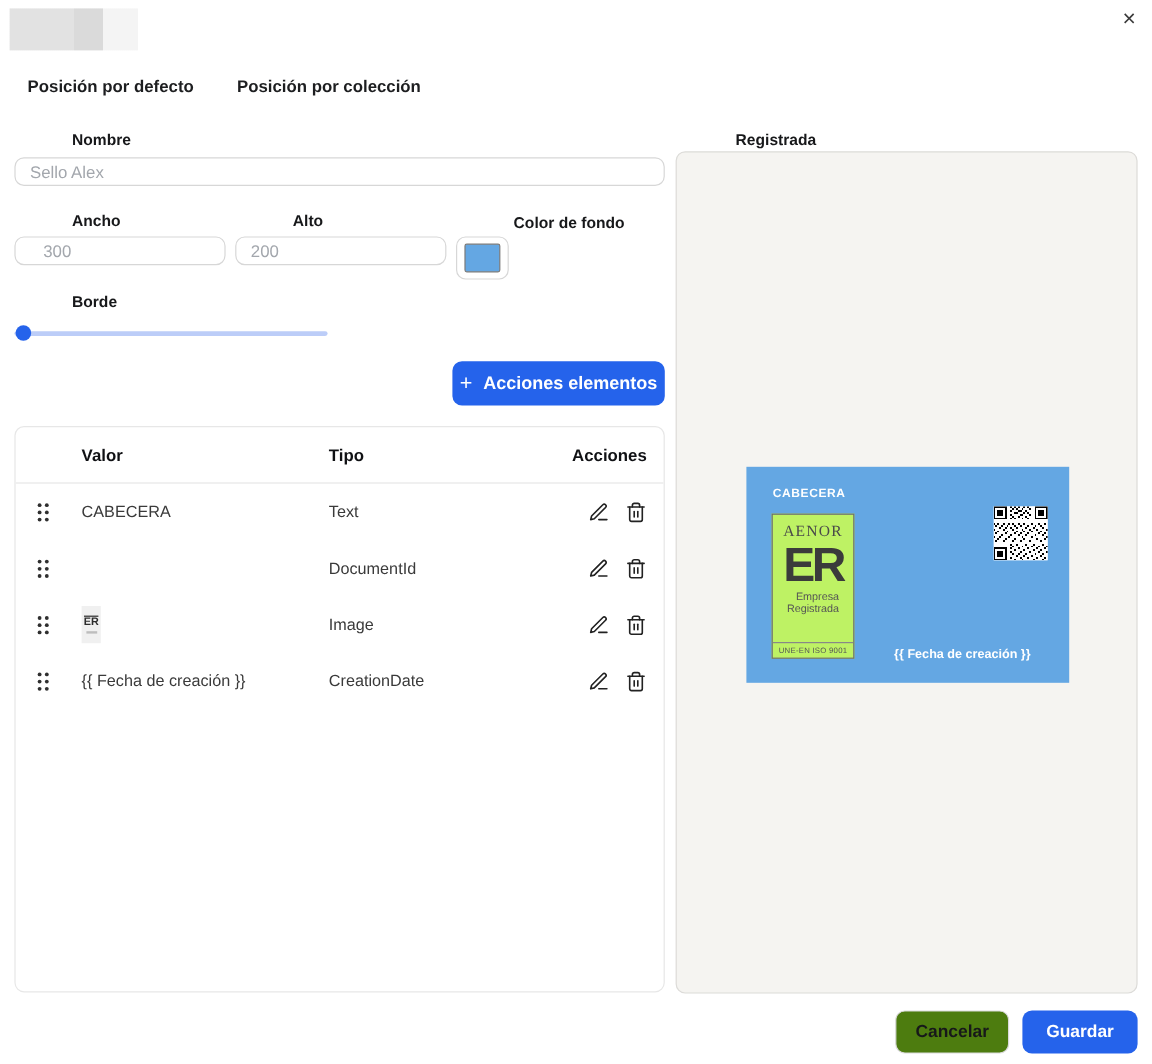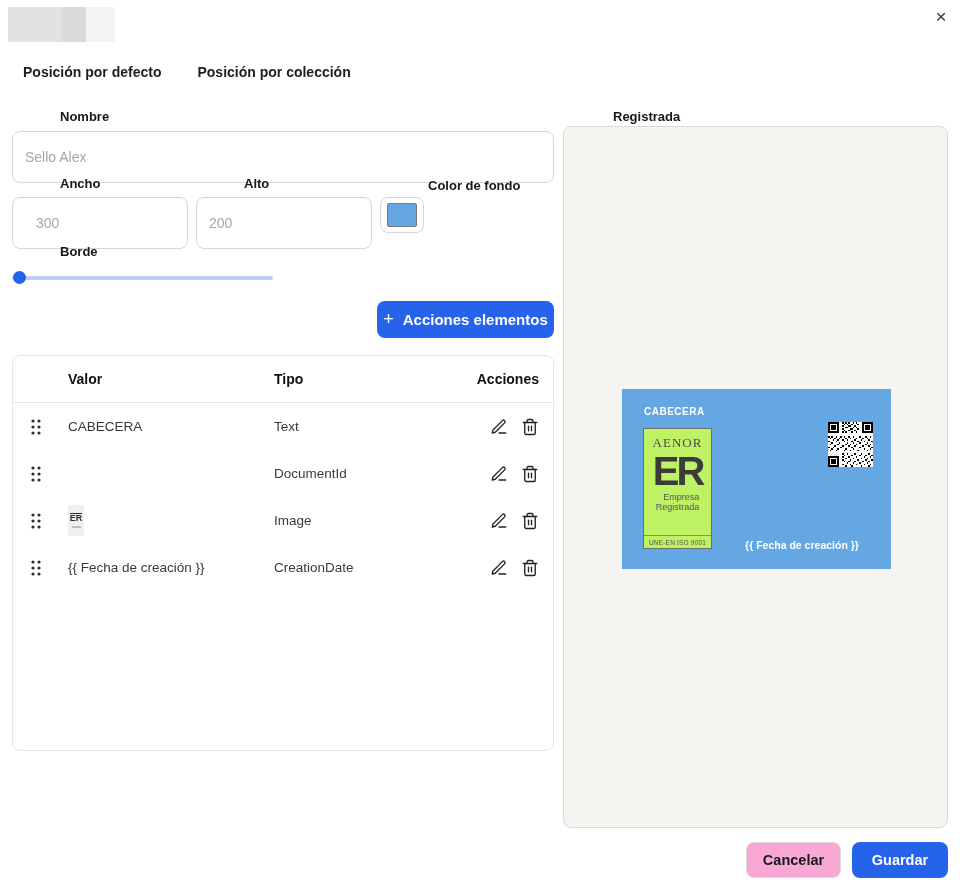--- a/index.html
+++ b/index.html
@@ -15,40 +15,40 @@
 
   
   .tabs { position:absolute; left:10px; top:56px; height:32px; display:flex; align-items:center; }
   .tab { font-size:14px; font-weight:600; color:#1d1e20; background:transparent; border:none; height:32px;
     padding:0 13px; border-radius:8px; cursor:pointer; white-space:nowrap; }
   .tab + .tab { margin-left:10px; }
   .tab.active { background:#e4ecfb; color:#2563eb; padding:0 16px; }
 
   
   .fld-label { position:absolute; font-size:13px; font-weight:700; color:#17181a;padding-left:48px; }
-  .txt-input { position:absolute; height:52px; border:1px solid #d7d7d7; border-radius:8px; padding:0 12px;
+  .txt-input { position:absolute; height:24px; border:1px solid #d7d7d7; border-radius:8px; padding:0 12px;
     font-family:"Liberation Sans",sans-serif; font-size:14px; color:#a3a7ad; background:#fff; outline:none; }
   .txt-input::placeholder { color:#a3a7ad; opacity:1; }
   .color-ctrl { position:absolute; left:380px; top:197px; width:44px; height:36px; border:1px solid #d7d7d7;
     border-radius:8px; background:#fff; display:flex; align-items:center; justify-content:center; cursor:pointer; }
   .color-swatch { width:30px; height:24px; border:1px solid #7a7a7a; border-radius:2px; }
 
   
   .slider { position:absolute; left:12px; top:270px; width:261px; height:16px; cursor:pointer; }
   .slider-track { position:absolute; left:0; top:6px; width:100%; height:4px; background:#bccdf8; border-radius:2px; }
   .slider-thumb { position:absolute; left:1px; top:1px; width:13px; height:13px; background:#2563eb; border-radius:50%; }
 
   
   .add-btn { position:absolute; left:377px; top:301px; width:177px; height:37px; background:#2563eb; color:#fff;
     border:none; border-radius:8px; font-family:"Liberation Sans",sans-serif; font-size:15px; font-weight:700;
     display:flex; align-items:center; justify-content:center; gap:9px; cursor:pointer; }
   .add-btn .plus { font-size:18px; font-weight:400; line-height:1; position:relative; top:-1px; }
 
   
-  .elements-table { position:absolute; left:12px; top:355px; width:542px; height:396px;
+  .elements-table { position:absolute; left:12px; top:355px; width:542px; height:472px;
     border:1px solid #e7e7e7; border-radius:8px; background:#fff; overflow:hidden; }
   .t-row { display:grid; grid-template-columns:39px 206px 1fr 64px; align-items:center;
     padding-left:16px; padding-right:14px; height:47px; }
   .t-head { border-bottom:1px solid #e7e7e7; font-size:14px; font-weight:700; color:#101114; }
   .t-head .h-actions { text-align:right; }
   .cell { font-size:13.5px; color:#3a3a3a; }
   .actions-cell { display:flex; justify-content:flex-end; gap:13px; }
   .icon-btn { border:none; background:transparent; padding:0; width:18px; height:18px; cursor:pointer; color:#222; }
   .icon-btn svg { width:18px; height:18px; display:block; }
   .drag-handle { border:none; background:transparent; padding:0; width:14px; height:20px; cursor:grab; }
@@ -71,21 +71,21 @@
   .aenor-foot { width:100%; border-top:1px solid #888; margin-top:auto; font-size:6.5px; color:#555;
     text-align:center; padding:3px 0 2px; letter-spacing:.2px; }
   .qr { position:absolute; left:206px; top:33px; width:45px; height:45px; background:#fff; }
   .qr svg { display:block; width:45px; height:45px; }
   .stamp-date { position:absolute; left:100px; top:150px; width:160px; text-align:center;
     color:#fff; font-size:10.5px; font-weight:700; }
 
   
   .footer-btn { position:absolute; top:842px; height:36px; border-radius:8px; font-family:"Liberation Sans",sans-serif;
     font-size:14.5px; font-weight:600; cursor:pointer; }
-  .cancel-btn { left:746px; width:95px; background:#f9a8d4; border:1px solid #d9d9d9; color:#17181a; }
+  .cancel-btn { left:746px; width:95px; background:#4d7c0f; border:1px solid #d9d9d9; color:#17181a; }
   .save-btn { left:852px; width:96px; background:#2563eb; border:none; color:#fff; }
 </style>
 </head>
 <body>
 
 <div class="modal">
 
   <div class="skeleton-title"></div>
   <button class="close-btn">×</button>
 

